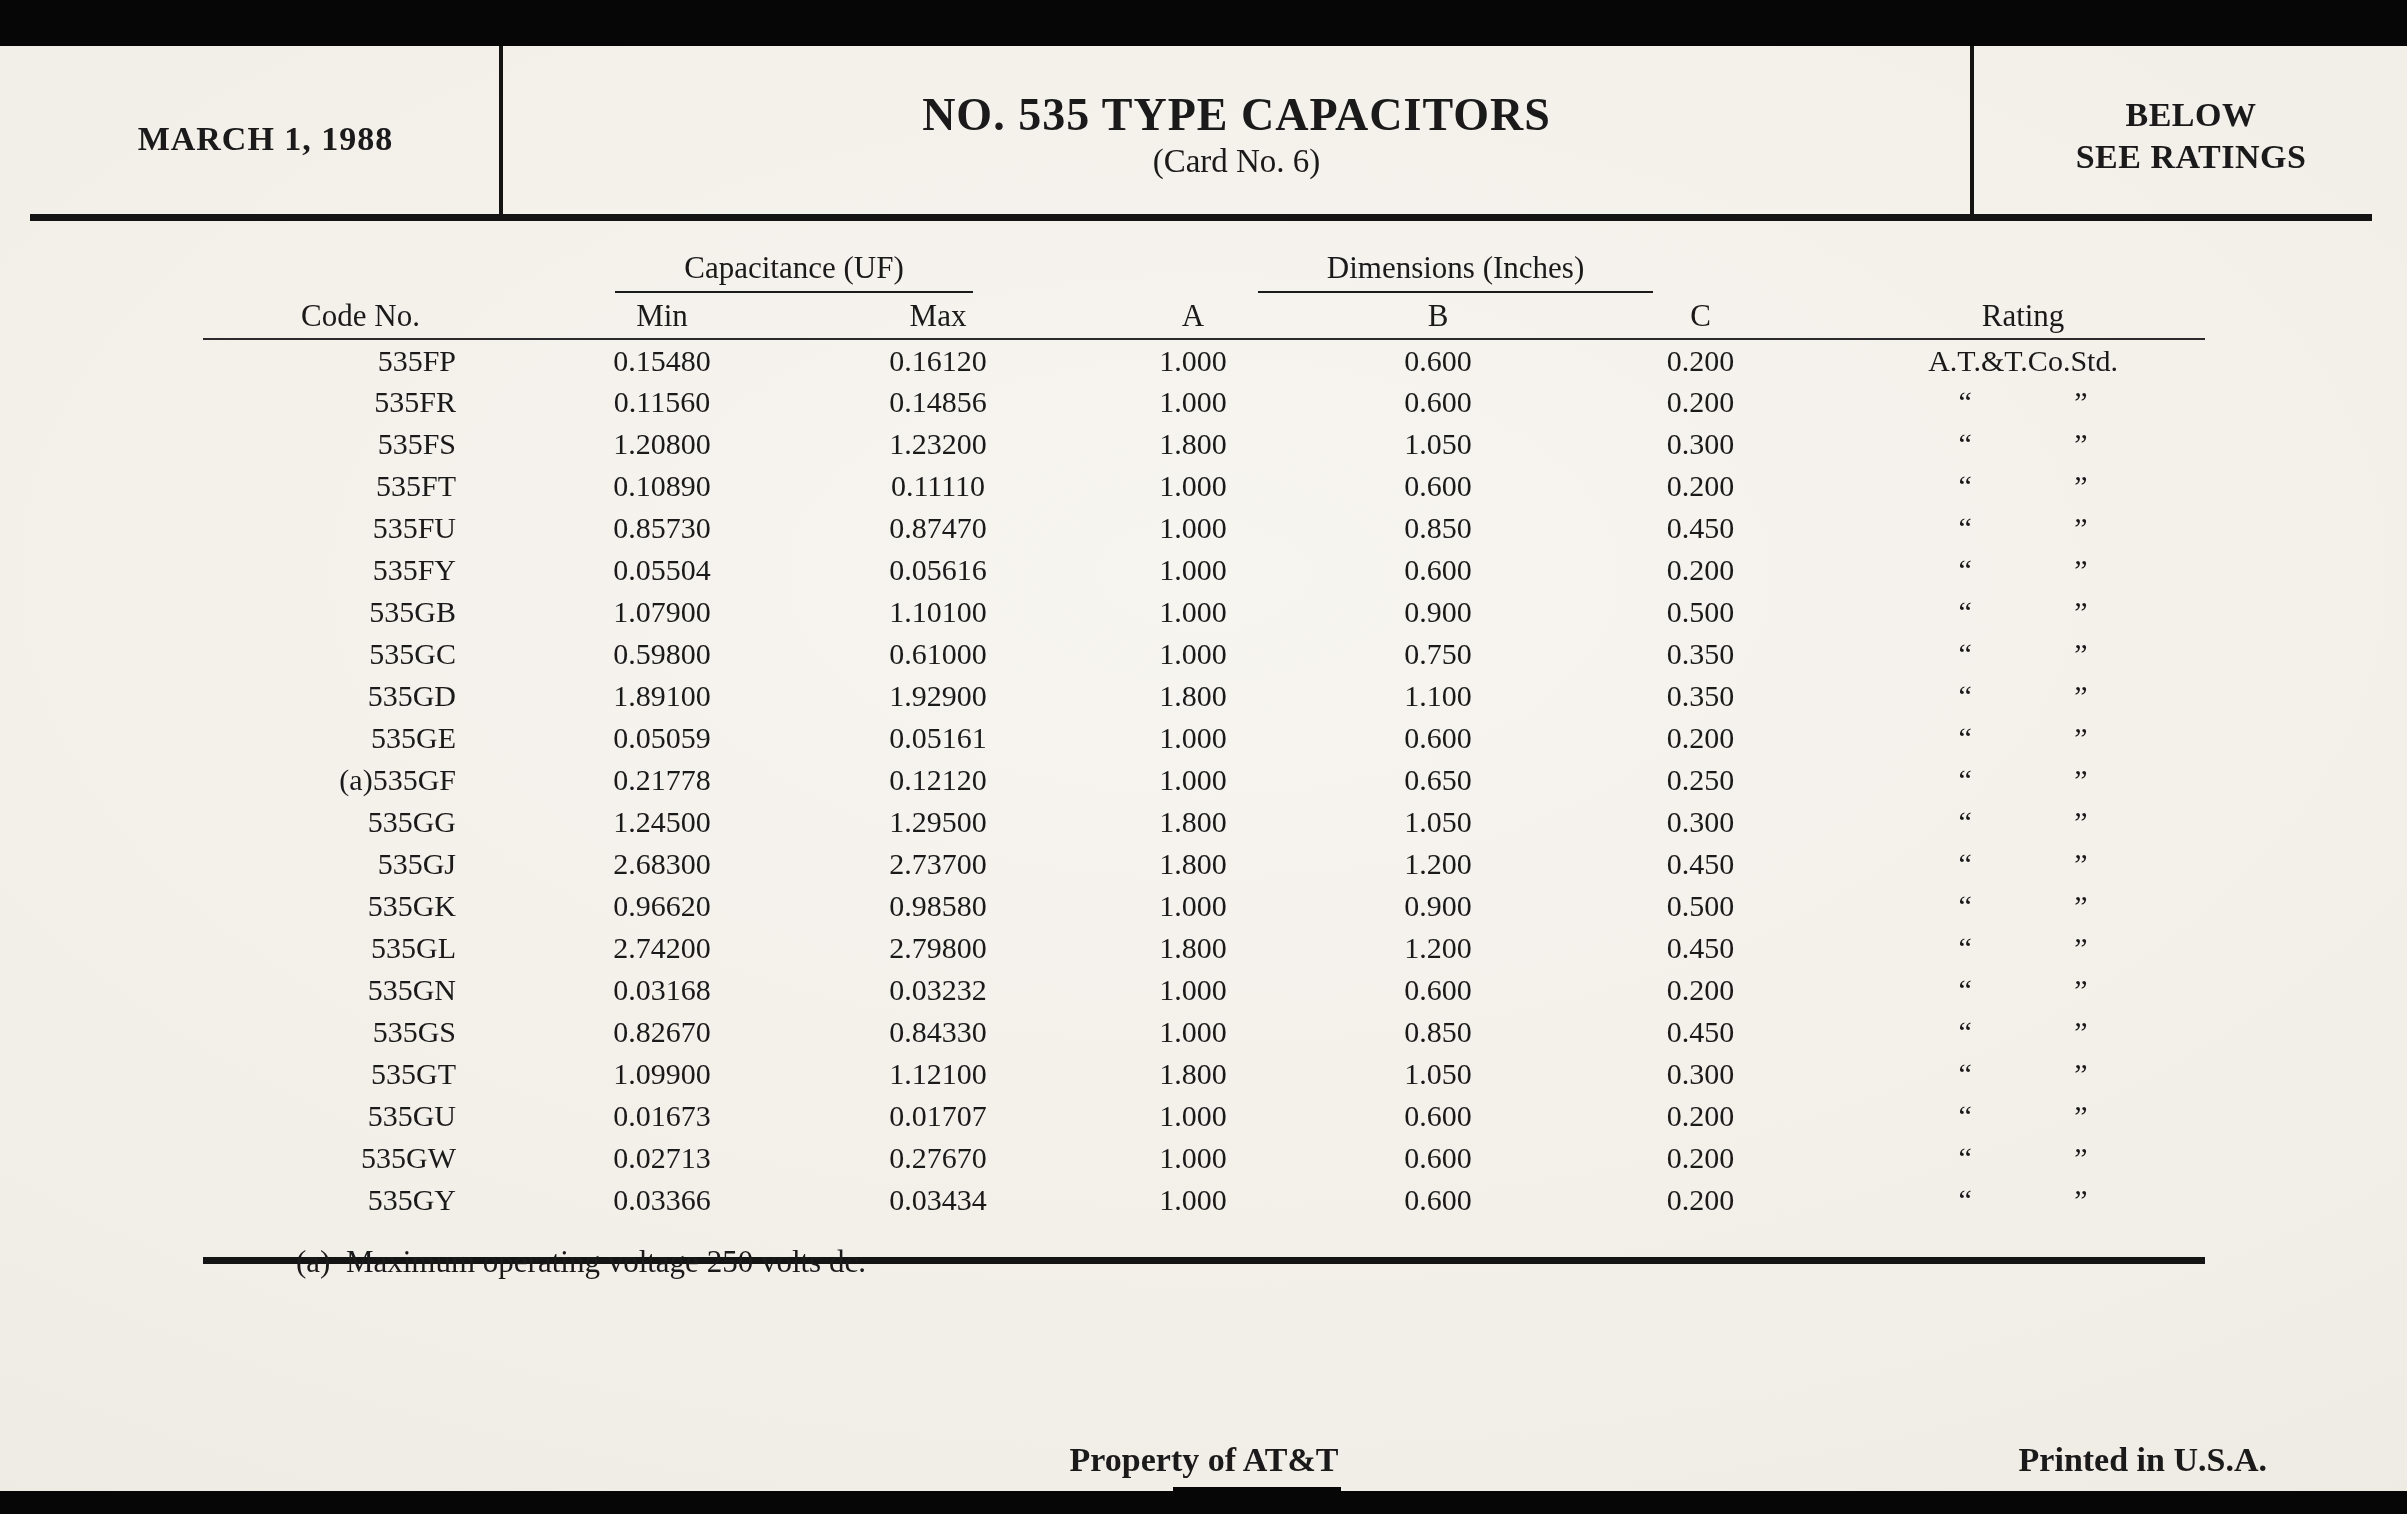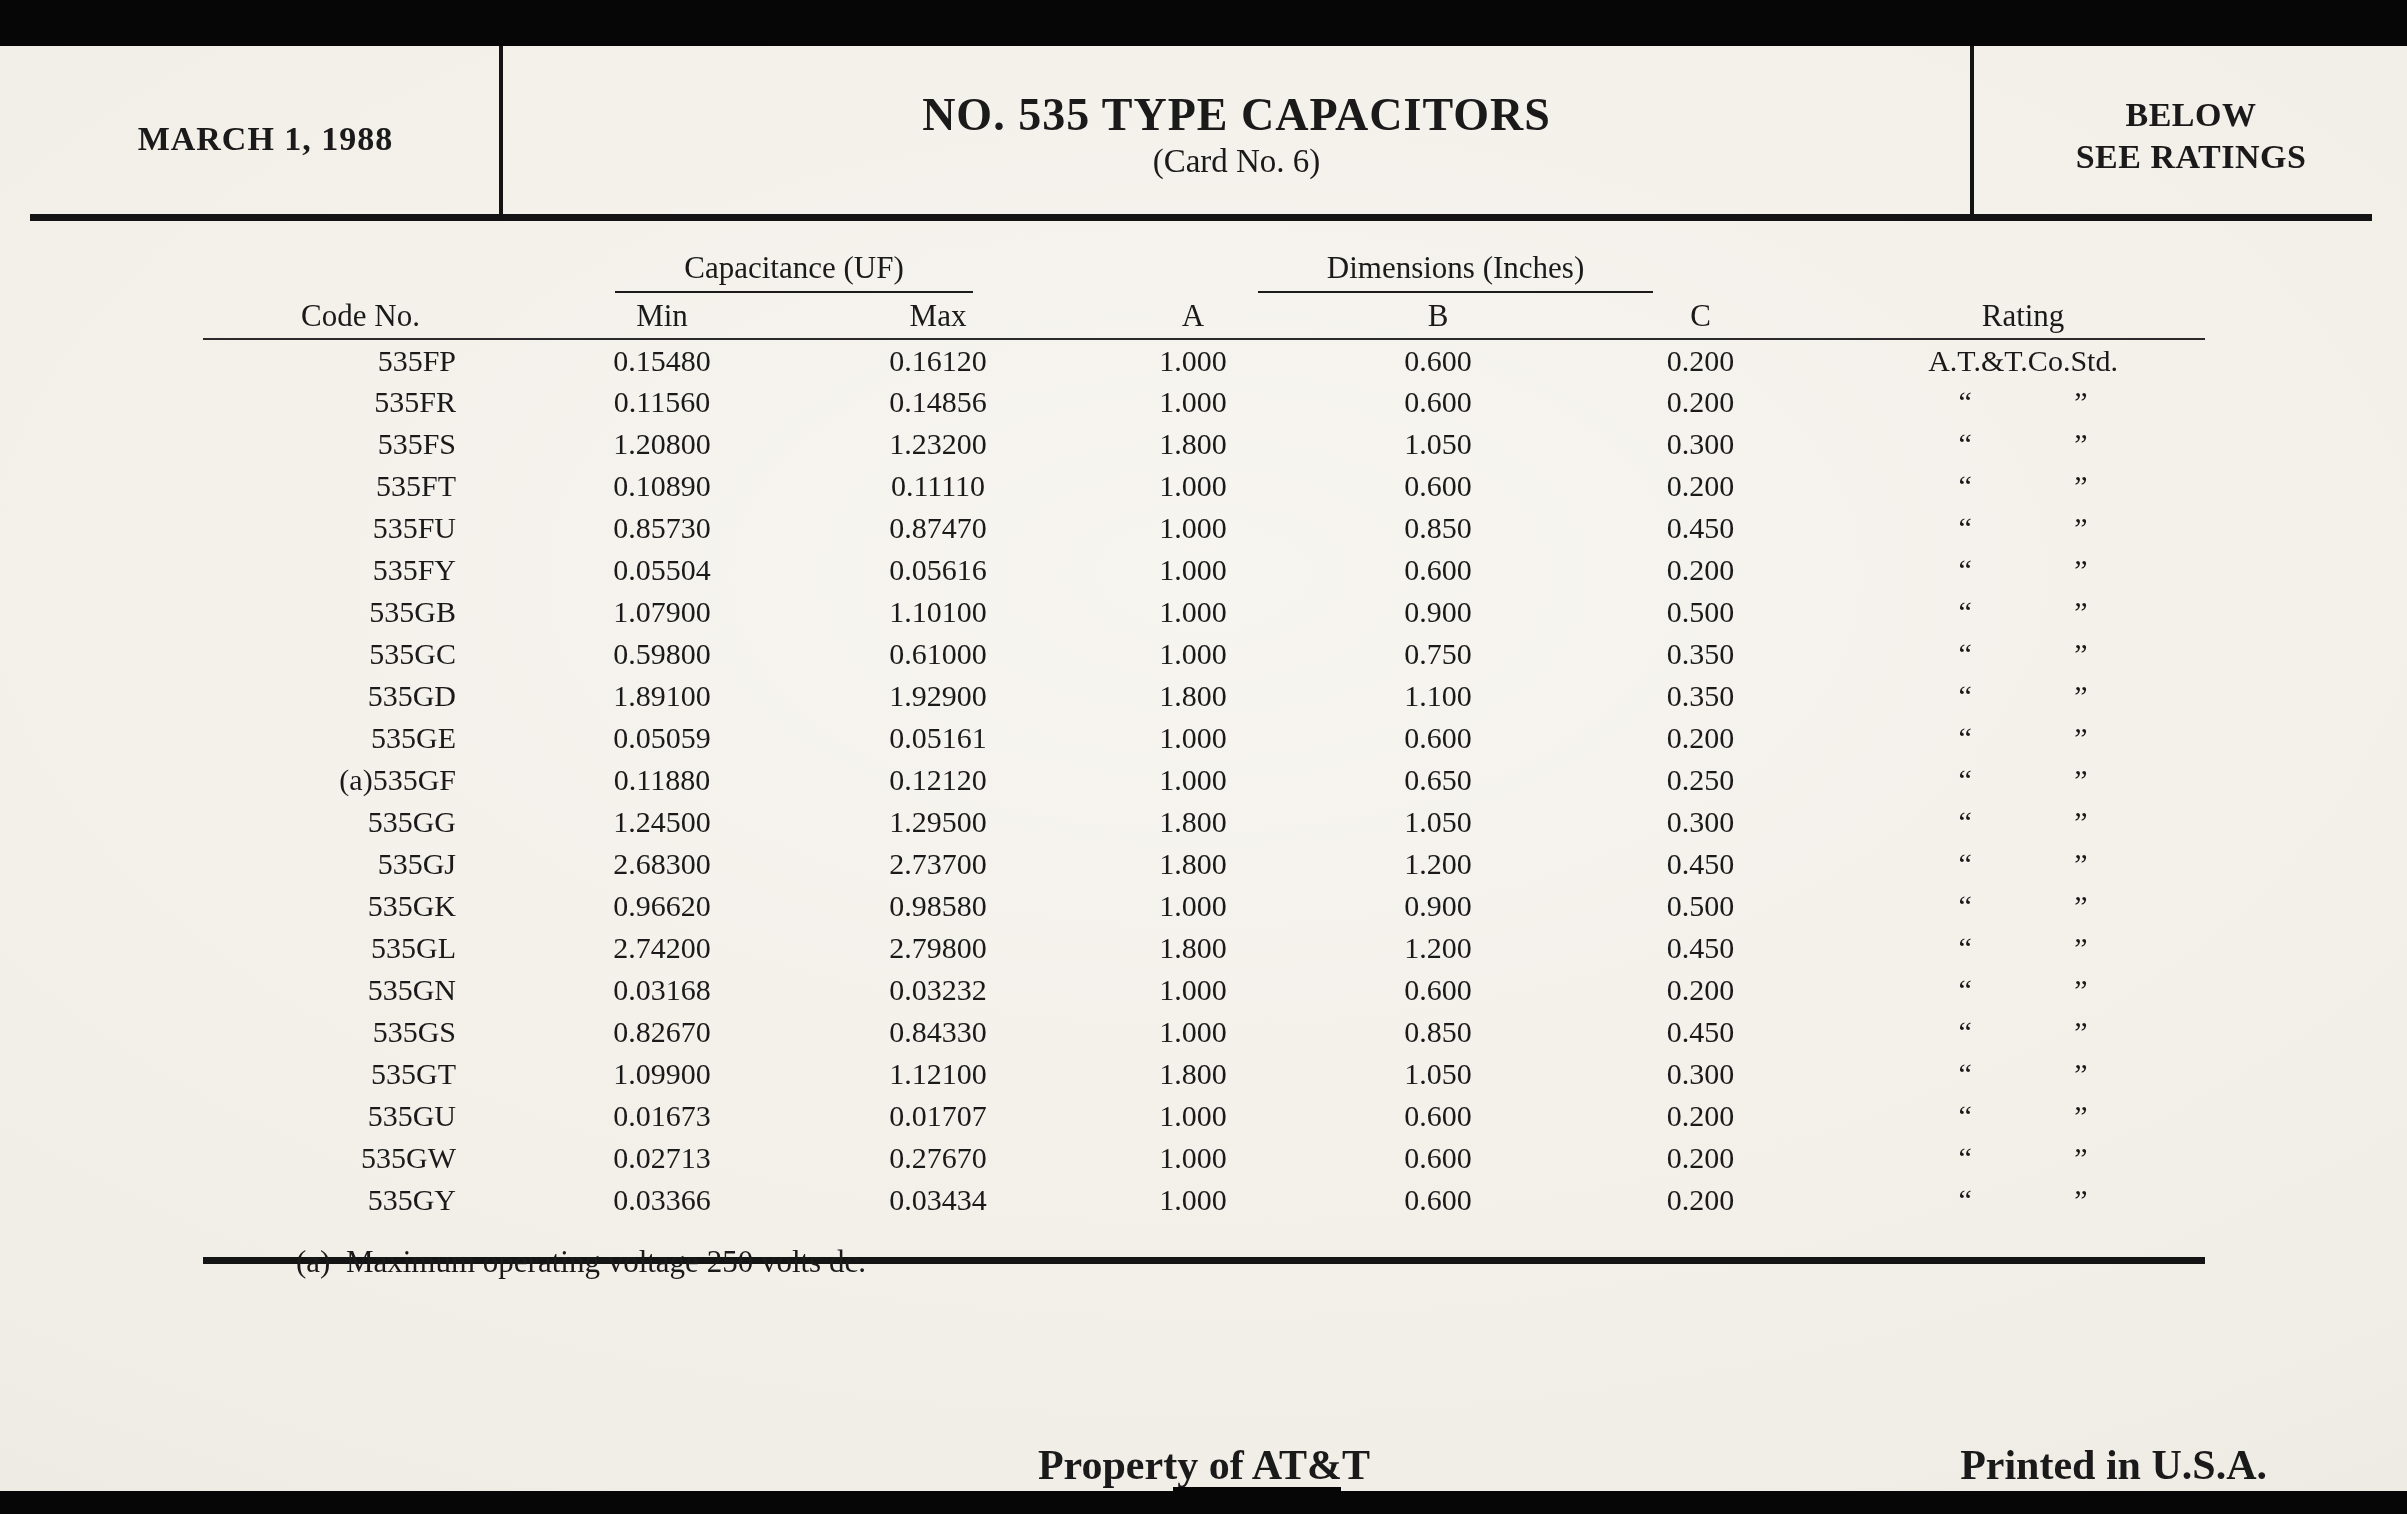--- a/index.html
+++ b/index.html
@@ -44,21 +44,21 @@
   }
   .group-row th { height:55px; font-size:31px; vertical-align:bottom; }
   .grp-underline { display:inline-block; border-bottom:2px solid var(--ink,#1a1a1a); padding:0 69px 5px; }
   .col-row th { height:46px; font-size:31px; border-bottom:2px solid #2b2b2b; }
   .cap-table tbody td { height:42px; }
   td.code-cell { text-align:right; padding-right:62px; }
   .ditto { display:inline-flex; width:129px; justify-content:space-between; font-size:30px; }
 
   .footnote { position:absolute; top:1244px; left:296px; font-size:31px; }
 
-  .page-footer { position:absolute; left:0; bottom:32px; width:2408px; height:42px; font-weight:bold; font-size:42px; }
+  .page-footer { position:absolute; left:0; bottom:32px; width:2408px; height:42px; font-weight:bold; font-size:34px; }
   .foot-center { position:absolute; left:0; width:2408px; text-align:center; }
   .foot-right { position:absolute; right:141px; top:0; }
 </style>
 </head>
 <body>
 
 <div class="sheet">
 
   <div class="scan-bar top"></div>
 
@@ -222,21 +222,21 @@
           <td>1.000</td>
           <td>0.600</td>
           <td>0.200</td>
           <td><span class="ditto">
               <span>“</span>
               <span>”</span>
             </span></td>
         </tr>
         <tr>
           <td class="code-cell">(a)535GF</td>
-          <td>0.11880</td>
+          <td>0.21778</td>
           <td>0.12120</td>
           <td>1.000</td>
           <td>0.650</td>
           <td>0.250</td>
           <td><span class="ditto">
               <span>“</span>
               <span>”</span>
             </span></td>
         </tr>
         <tr>

